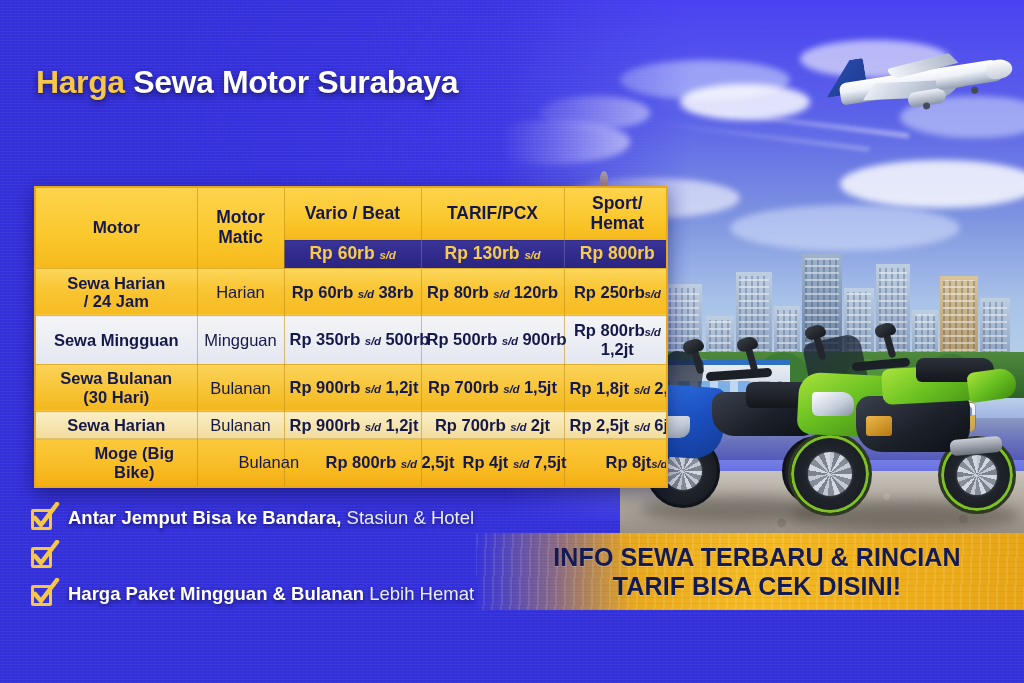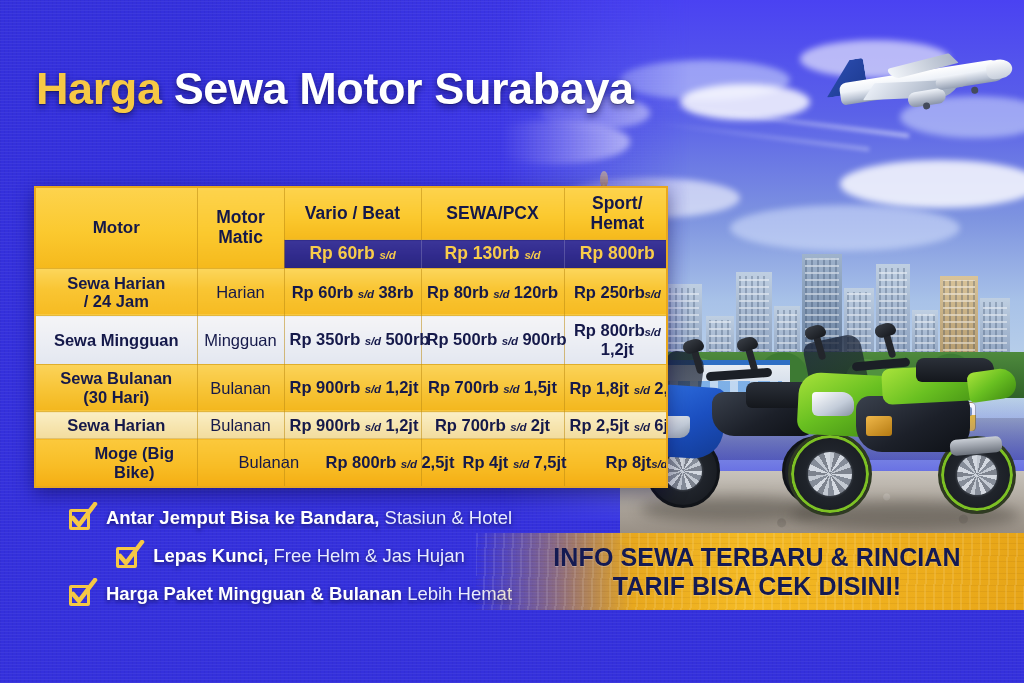--- a/index.html
+++ b/index.html
@@ -161,21 +161,21 @@
     border-radius:10px 14px 3px 4px; }
   .seat{ position:absolute; background:linear-gradient(180deg,#2b3039,#14171c); border-radius:8px 12px 6px 6px; }
   .headlamp{ position:absolute; background:linear-gradient(150deg,#ffffff,#c3ccd9 60%,#8892a2);
     border-radius:6px 3px 10px 4px; }
   .exhaust{ position:absolute; background:linear-gradient(180deg,#c9ced6,#6c727c); border-radius:6px; }
   .bike-shadow{ position:absolute; border-radius:50%; background:rgba(25,22,18,.34); filter:blur(7px); }
 
   
   .title{
     position:absolute; left:36px; top:66px; width:660px;
-    font-size:45px; font-weight:bold; line-height:1.04;
+    font-size:32px; font-weight:bold; line-height:1.04;
     color:#ffffff; letter-spacing:-.4px; white-space:nowrap;
     text-shadow:0 3px 7px rgba(8,6,60,.6), 0 1px 0 rgba(0,0,0,.3);
   }
   .title .gold{ color:#f6c845; }
   .subtitle{
     position:absolute; left:36px; top:131px; width:700px;
     font-size:25px; font-weight:600; color:#eef1ff; white-space:nowrap;
     text-shadow:0 2px 5px rgba(8,6,60,.6);
   }
   .subtitle .gold{ color:#f6c845; font-weight:bold; }
@@ -223,21 +223,21 @@
   tbody tr.band-c td{ background:linear-gradient(180deg,#fbd35a 0%,#f7c436 55%,#f3b71e 100%); }
   tbody tr.band-d td{ background:linear-gradient(180deg,#faeec4 0%,#f6e4ae 55%,#f2dc9d 100%); }
   tbody tr.band-e td{ background:linear-gradient(180deg,#fbc93c 0%,#f8bd26 55%,#f4ae13 100%); }
   tbody tr:last-child td{ border-bottom:none;padding-left:41px; }
   td.rowlabel{ font-weight:bold; font-size:17px; text-align:left; padding-left:11px; }
   td.matic{ font-weight:normal; font-size:17px; }
   td.price{ font-size:17px; white-space:nowrap; }
 
   
   .features{ position:absolute; left:30px; top:500px; width:520px; }
-  .feat{ display:flex; align-items:center; height:36px; margin-bottom:2px;justify-content:center; }
+  .feat{ display:flex; align-items:center; height:36px; margin-bottom:2px; }
   .chk{ position:relative; width:25px; height:25px; flex:0 0 25px; margin-right:13px; }
   .chk .box{ position:absolute; left:1px; top:3px; width:21px; height:21px;
     border:3px solid #f6c845; border-radius:2px; }
   .chk svg{ position:absolute; left:0; top:-4px; }
   .feat-text{ font-size:18.5px; color:#e8ecff; white-space:nowrap;
     text-shadow:0 2px 4px rgba(8,6,60,.65); }
   .feat-text b{ color:#ffffff; font-weight:bold; }
 
   
   .cta{
@@ -396,21 +396,21 @@
             <span>Motor</span>
           </th>
           <th class="head" rowspan="2">
             <span>Motor</span><br>
             <span>Matic</span>
           </th>
           <th class="head">
             <span>Vario / Beat</span>
           </th>
           <th class="head">
-            <span>SEWA/PCX</span>
+            <span>TARIF/PCX</span>
           </th>
           <th class="head">
             <span>Sport/</span><br>
             <span>Hemat</span>
           </th>
         </tr>
         <tr class="pricebar">
           <td>
             <span>Rp 60rb</span>
             <span class="sd">s/d</span>
@@ -543,23 +543,20 @@
       </span>
     </div>
 
     <div class="feat">
       <span class="chk">
         <span class="box"></span>
         <svg width="30" height="30" viewBox="0 0 30 30">
           <path d="M5 16 L11 23 L27 2" stroke="#f6c845" stroke-width="4.5" fill="none" stroke-linecap="round" stroke-linejoin="round"></path>
         </svg>
       </span>
-      <span class="feat-text">
-        <b>Lepas Kunci,</b><span> Free Helm &amp; Jas Hujan</span>
-      </span>
     </div>
 
     <div class="feat">
       <span class="chk">
         <span class="box"></span>
         <svg width="30" height="30" viewBox="0 0 30 30">
           <path d="M5 16 L11 23 L27 2" stroke="#f6c845" stroke-width="4.5" fill="none" stroke-linecap="round" stroke-linejoin="round"></path>
         </svg>
       </span>
       <span class="feat-text">

